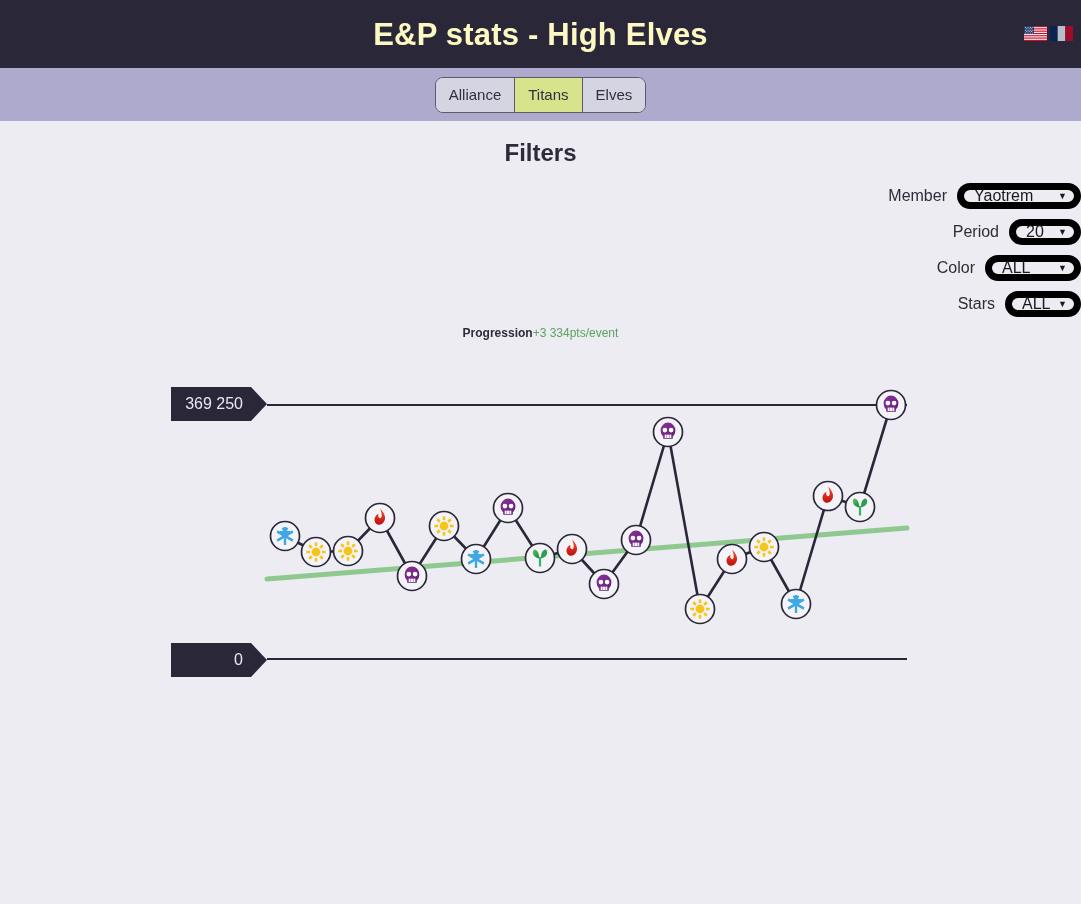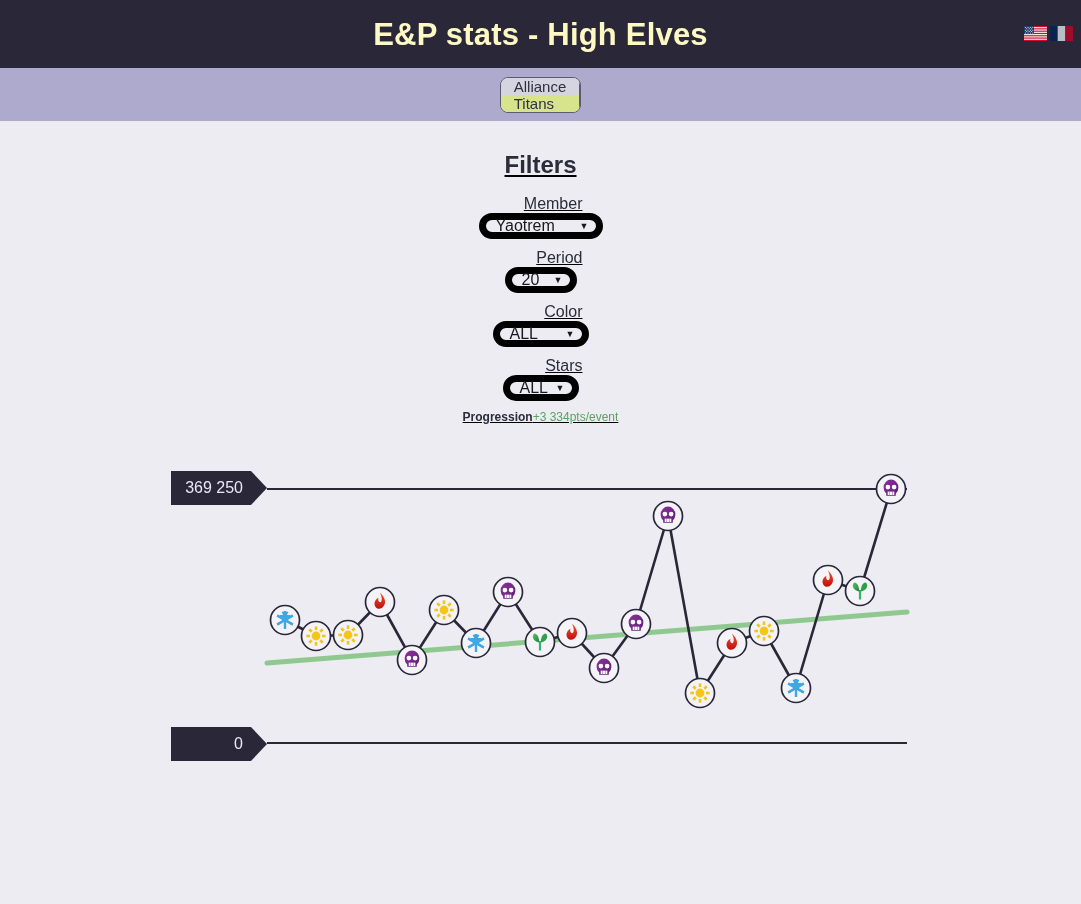--- a/index.html
+++ b/index.html
@@ -47,57 +47,55 @@
     align-items: center;
     justify-content: center;
   }
   .tabgroup {
     display: flex;
     border: 1px solid #5b5a6e;
     border-radius: 8px;
     overflow: hidden;
     background: #d5d5e2;
     height: 36px;
-    flex-direction: column;
   }
   .tab {
     display: flex;
     align-items: center;
     padding: 0 13px;
     font-size: 15px;
     color: #2f2f43;
     background: #d5d5e2;
     border-right: 1px solid #5b5a6e;
     cursor: pointer;
     user-select: none;
   }
   .tab:last-child { border-right: none; }
   .tab.active { background: #d8e48c; }
 
   
-  .main { padding-top: 18px; text-decoration: underline; }
+  .main { padding-top: 6px; }
   .section-title {
     text-align: center;
     font-size: 24px;
     font-weight: bold;
     color: #2c2c3a;
     margin: 12px 0 16px 0;
   }
   .filters-list {
     display: flex;
     flex-direction: column;
     align-items: center;
     gap: 10px;
   }
   .filter-row {
     display: flex;
     align-items: center;
-    justify-content: center;
+    justify-content: flex-end;
     width: 100%;
-    flex-direction: column;
   }
   .filter-label {
     font-size: 16px;
     color: #2c2c3a;
     text-align: right;
     width: 104px;
     padding-right: 10px;
   }
   .select-box {
     position: relative;

